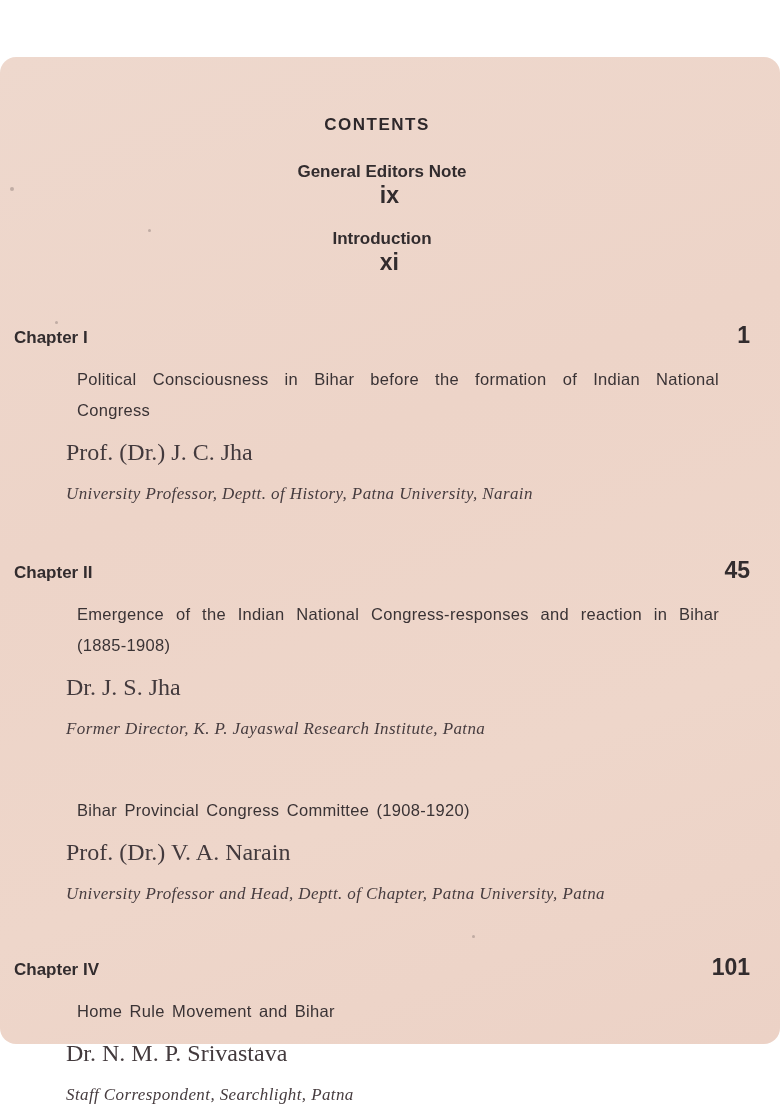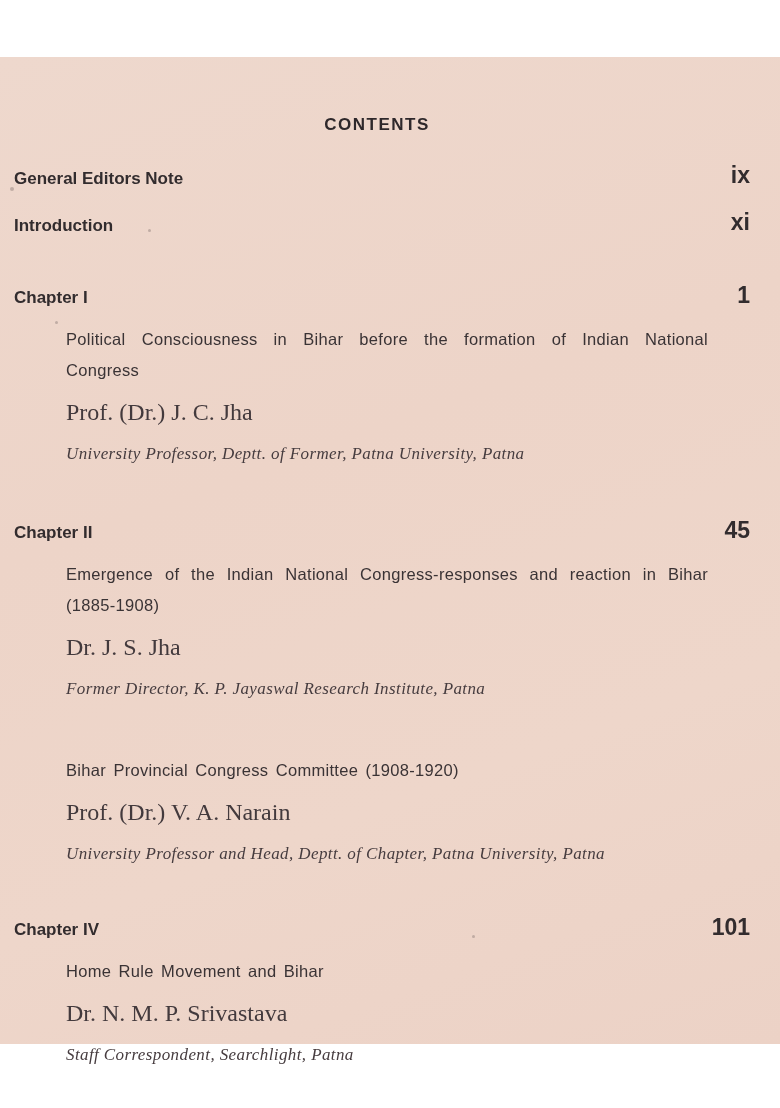--- a/index.html
+++ b/index.html
@@ -18,38 +18,40 @@
   .paper {
     position: absolute;
     left: 0;
     top: 57px;
     width: 780px;
     height: 987px;
     background: linear-gradient(160deg, #eed8cd 0%, #edd4c8 40%, #eed6ca 70%, #ecd2c6 100%);
     box-sizing: border-box;
     padding: 0 30px 0 14px;
     color: #3f3538;
+    border-radius: 16px;
   }
   .contents-title {
     margin: 0;
     padding-top: 58px;
     text-align: center;
     font-size: 17px;
     font-weight: bold;
     letter-spacing: 1.5px;
     color: #2e282b;
     transform: translateX(-5px);
   }
   .fm-row {
     display: flex;
     justify-content: space-between;
-    align-items: flex-end;
+    align-items: center;
     font-weight: bold;
     font-size: 17px;
     color: #322c2e;
+    flex-direction: column;
   }
   .fm-row.first { margin-top: 27px; }
   .fm-row + .fm-row { margin-top: 20px; }
   .chapter { margin-top: 46px; }
   .chapter.ch2 { margin-top: 48px; }
   .chapter.ch3 { margin-top: 51px; }
   .chapter.ch4 { margin-top: 45px; }
   .chapter.ch5 { margin-top: 50px; }
   .ch-head {
     display: flex;
@@ -64,21 +66,21 @@
     font-size: 23px;
     color: #322c2e;
     min-width: 34px;
     text-align: right;
   }
   .ch-body {
     margin-left: 52px;
     margin-right: 28px;
   }
   .ch-title {
-    margin: 15px 0 0 0;
+    margin: 15px 0 0 11px;
     font-size: 16.5px;
     letter-spacing: 0.3px;
     word-spacing: 2.5px;
     line-height: 31px;
     max-width: 642px;
     text-align: justify;
     color: #3a3335;
   }
   .ch-author {
     margin: 13px 0 0 0;
@@ -123,21 +125,21 @@
     </div>
 
     <section class="chapter ch1">
       <div class="ch-head">
         <span>Chapter I</span>
         <span class="pageno">1</span>
       </div>
       <div class="ch-body">
         <p class="ch-title">Political Consciousness in Bihar before the formation of Indian National Congress</p>
         <p class="ch-author">Prof. (Dr.) J. C. Jha</p>
-        <p class="ch-affil">University Professor, Deptt. of Former, Patna University, Patna</p>
+        <p class="ch-affil">University Professor, Deptt. of History, Patna University, Narain</p>
       </div>
     </section>
 
     <section class="chapter ch2">
       <div class="ch-head">
         <span>Chapter II</span>
         <span class="pageno">45</span>
       </div>
       <div class="ch-body">
         <p class="ch-title">Emergence of the Indian National Congress-responses and reaction in Bihar (1885-1908)</p>

